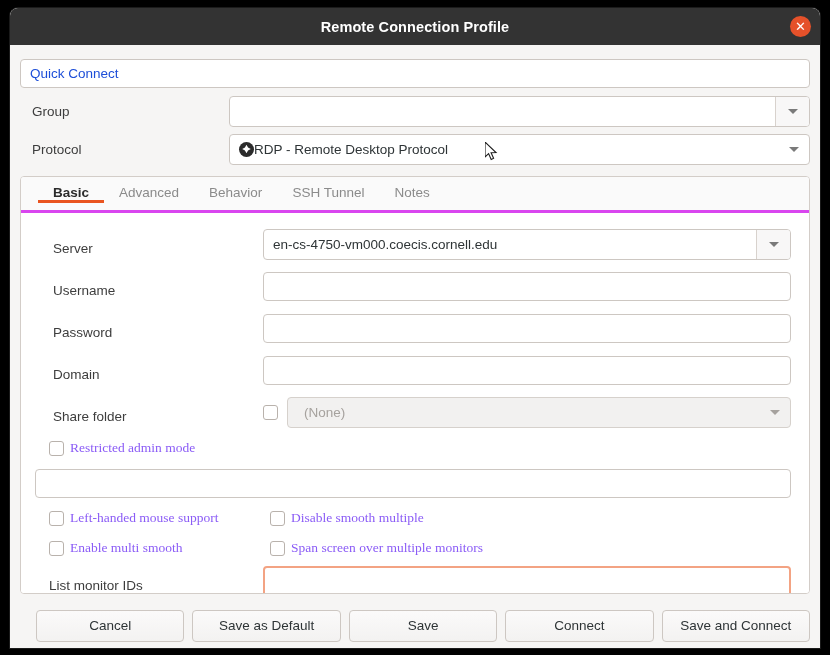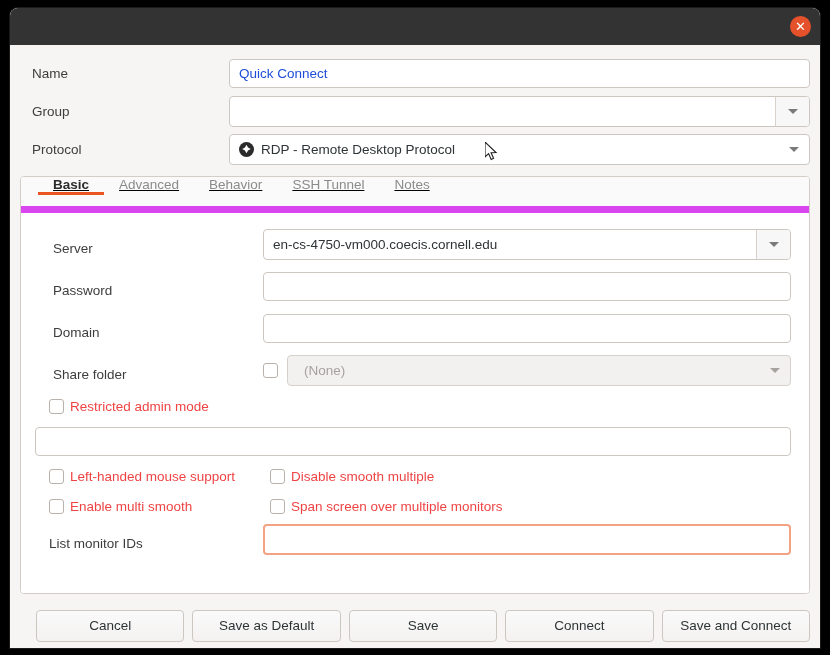--- a/index.html
+++ b/index.html
@@ -121,21 +121,20 @@
     height: 31px;
     border: 1px solid #cdc7c2;
     border-radius: 4px;
     background: #ffffff;
     display: flex;
     align-items: center;
     padding: 0 10px 0 9px;
     cursor: pointer;
     font-size: 13.5px;
     color: #2e3436;
-    gap: 7px;
   }
   .combo-plain .val { flex: 1; }
   .tri {
     width: 0; height: 0;
     border-left: 5px solid transparent;
     border-right: 5px solid transparent;
     border-top: 5px solid #7a7a7a;
   }
   .rdp-icon {
     width: 15px; height: 15px;
@@ -159,25 +158,24 @@
     border-radius: 4px;
     background: #ffffff;
     height: 418px;
     display: flex;
     flex-direction: column;
     overflow: hidden;
   }
   .tabbar {
     display: flex;
     height: 36px;
-    border-bottom: 7px solid #d946ef;
+    border-bottom: 3px solid #d946ef;
     background: #fafafa;
     padding-left: 17px;
-    align-items: flex-start;
-    text-decoration: underline;
+    align-items: center;
   }
   .tab {
     padding: 0 15px;
     display: flex;
     align-items: center;
     font-size: 13.5px;
     color: #8b8b8b;
     cursor: pointer;
     border-bottom: 3px solid transparent;
     margin-bottom: -1px;
@@ -241,21 +239,22 @@
     align-items: center;
     height: 30px;
     padding-left: 14px;
   }
   .cbitem {
     display: flex;
     align-items: center;
     gap: 6px;
     cursor: pointer;
     font-size: 13.5px;
-    color: #ef4444;
+    color: #8b5cf6;
+    font-family: Liberation Serif, serif;
   }
   .cbitem.col1 { width: 221px; flex: 0 0 221px; }
   input.focused {
     border: 2px solid #f3a383;
     height: 31px;
   }
   
   .btnbar {
     position: absolute;
     left: 16px; right: 0; bottom: 0;
@@ -284,29 +283,29 @@
     pointer-events: none;
     z-index: 50;
   }
 </style>
 </head>
 <body>
 
 <div class="window">
 
   <div class="titlebar">
+    <span class="titlebar-text">Remote Connection Profile</span>
     <button class="close-btn">✕</button>
   </div>
 
   <div class="content">
 
     <div class="toprows">
 
       <div class="row">
-        <div class="lbl">Name</div>
         <div class="fieldwrap">
           <input class="txt" type="text" value="Quick Connect" style="">
         </div>
       </div>
 
       <div class="row">
         <div class="lbl">Group</div>
         <div class="fieldwrap">
           <div class="combo-split">
             <div class="entry"></div>
@@ -347,20 +346,26 @@
           <div class="pfield">
             <div class="combo-split">
               <div class="entry">en-cs-4750-vm000.coecis.cornell.edu</div>
               <div class="arrowbtn">
                   <span class="tri"></span>
                 </div>
             </div>
           </div>
         </div>
 
+        <div class="prow">
+          <div class="plbl">Username</div>
+          <div class="pfield">
+            <input class="txt" type="text" value="" style="">
+          </div>
+        </div>
 
         <div class="prow">
           <div class="plbl">Password</div>
           <div class="pfield">
             <input class="txt" type="password" value="" style="">
           </div>
         </div>
 
         <div class="prow">
           <div class="plbl">Domain</div>

